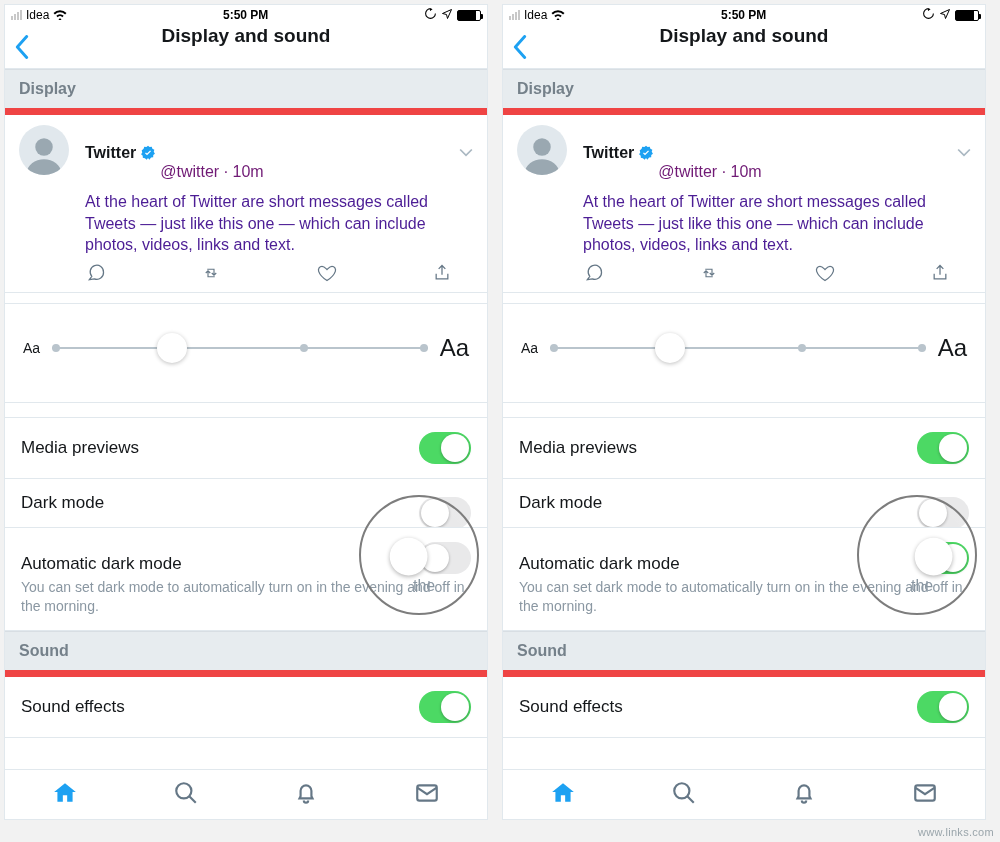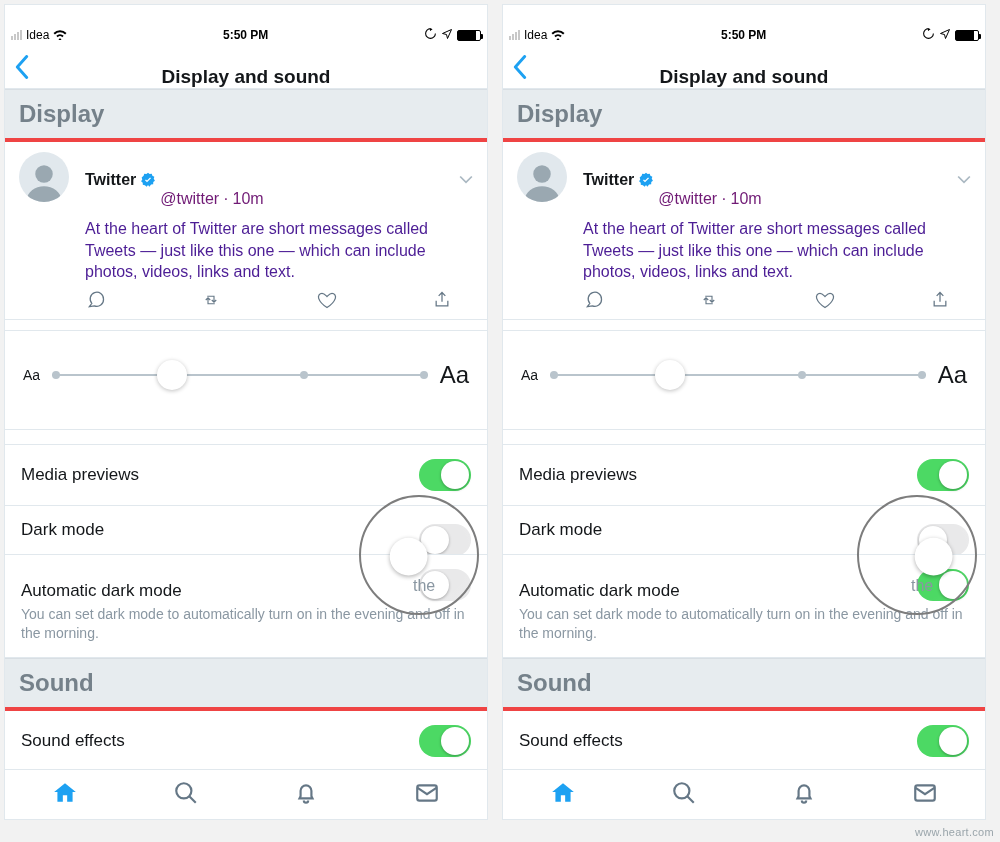--- a/index.html
+++ b/index.html
@@ -26,62 +26,61 @@
   
   .statusbar {
     height: 20px;
     display: flex;
     align-items: center;
     justify-content: space-between;
     padding: 0 6px;
     font-size: 12px;
     font-weight: 500;
     color: #000;
-    margin-top: 20px;
   }
   .sb-left, .sb-right { display: flex; align-items: center; gap: 4px; }
   .sb-center { font-weight: 600; }
   .signal { display:inline-flex; align-items:flex-end; gap:1px; }
   .signal span { width:2px; background:#c8c8c8; display:inline-block; }
   .signal span:nth-child(1){height:4px;}
   .signal span:nth-child(2){height:6px;}
   .signal span:nth-child(3){height:8px;}
   .signal span:nth-child(4){height:10px;}
   .wifi { font-size: 11px; }
   .battery {
     width: 24px; height: 11px; border:1px solid #000; border-radius:2px; position:relative;
   }
   .battery::after{content:"";position:absolute;right:-3px;top:3px;width:2px;height:5px;background:#000;border-radius:0 1px 1px 0;}
   .battery i{display:block;height:100%;width:80%;background:#000;}
   
   .navhead {
     height: 44px;
     display:flex;
-    align-items:flex-end;
+    align-items:flex-start;
     justify-content:center;
     position:relative;
     border-bottom:1px solid #e1e8ed;
   }
   .back {
     position:absolute; left:10px; top:10px;
     width:14px; height:24px;
     color:#1da1f2;
     font-size:26px;
     line-height:24px;
   }
   .navtitle { font-size:19px; font-weight:700; color:#14171a; }
   
   .section-head {
     background:#e7ecef;
     color:#75818a;
-    font-size:24px;
+    font-size:16px;
     font-weight:700;
     padding:10px 14px;
     border-top:1px solid #d8dee3;
-    border-bottom:4px solid #ef4444;
+    border-bottom:7px solid #ef4444;
   }
   
   .tweet {
     display:flex;
     padding:10px 14px 6px 14px;
     gap:16px;
     border-bottom:1px solid #e1e8ed;
   }
   .avatar {
     width:50px;height:50px;border-radius:50%;background:#e1e8ed;
@@ -470,13 +469,13 @@
             <path fill="none" stroke="#657786" stroke-width="2" d="M6 17h12l-1-2v-5a5 5 0 00-10 0v5l-1 2zm4 2a2 2 0 004 0"></path>
           </svg></span>
       <span class="tab"><svg viewBox="0 0 24 24">
             <rect x="3" y="5" width="18" height="14" rx="2" fill="none" stroke="#657786" stroke-width="2"></rect>
             <path fill="none" stroke="#657786" stroke-width="2" d="M3 7l9 6 9-6"></path>
           </svg></span>
     </div>
   </div>
 </div>
 
-<div class="watermark">www.heart.com</div>
+<div class="watermark">www.links.com</div>
 
 </body></html>

